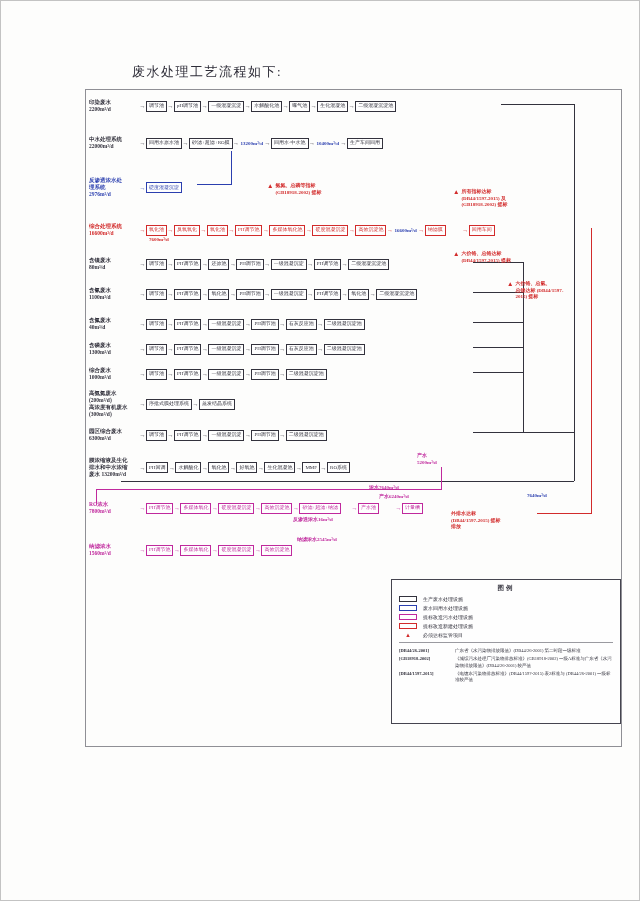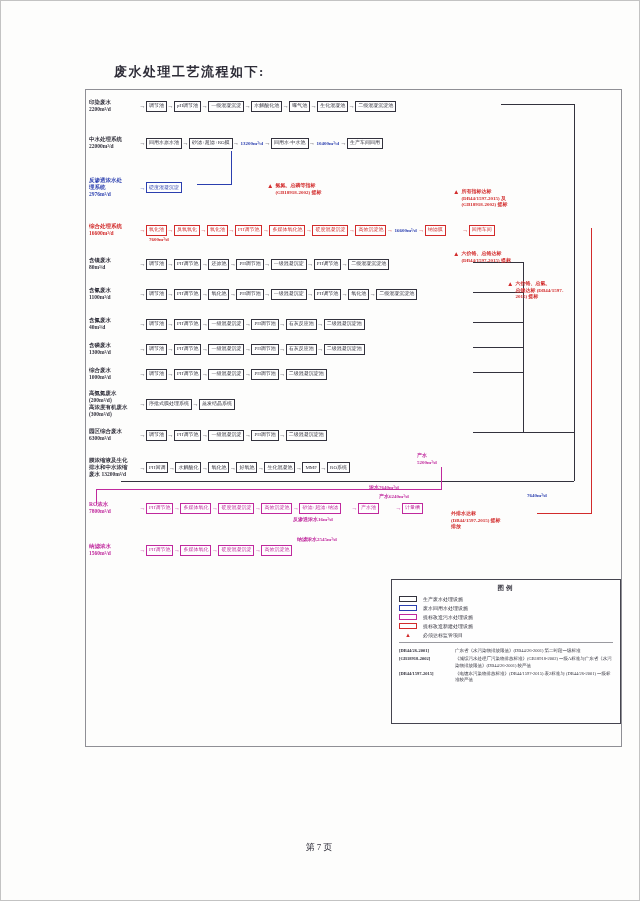--- a/index.html
+++ b/index.html
@@ -1,19 +1,19 @@
 <!DOCTYPE html>
 <html><head>
 <meta charset="utf-8">
 <style>
   html,body{margin:0;padding:0;background:#e9e9e9;}
   body{font-family:"Liberation Serif","DejaVu Serif",serif;}
   .sheet{position:relative;width:640px;height:901px;margin:0 auto;background:#fdfdfc;
          border:1px solid #c3c3c3;box-sizing:border-box;overflow:hidden;color:#33323d;}
-  .page-title{position:absolute;left:113px;top:62px;margin:0;font-size:13px;font-weight:700;
+  .page-title{position:absolute;left:131px;top:62px;margin:0;font-size:13px;font-weight:400;
               letter-spacing:1.5px;color:#2e2d38;}
   .diagram-frame{position:absolute;left:84px;top:88px;width:537px;height:658px;
                  border:1px solid #8f8f95;box-sizing:border-box;background:transparent;}
   .layer{position:absolute;left:0;top:0;width:640px;height:901px;pointer-events:none;}
   .flow-row{position:absolute;left:88px;display:flex;align-items:center;}
   .src{width:50px;flex:0 0 auto;font-size:5.5px;font-weight:700;line-height:1.3;text-align:left;}
   .pbox{border:1px solid currentColor;font-size:5px;line-height:1.15;padding:1.5px 2px;
         white-space:nowrap;flex:0 0 auto;background:rgba(255,255,255,.6);}
   .arw{font-size:6px;line-height:1;margin:0 .5px;flex:0 0 auto;}
   .flow-label{font-size:5px;font-weight:700;white-space:nowrap;flex:0 0 auto;margin:0 1px;}
@@ -402,14 +402,13 @@
           <span class="code">[GB18918-2002]</span>
           <span class="std-text">《城镇污水处理厂污染物排放标准》(GB18918-2002) 一级A标准与广东省《水污染物排放限值》(DB44/26-2001) 较严值</span>
         </div>
         <div class="legend-std">
           <span class="code">[DB44/1597-2015]</span>
           <span class="std-text">《电镀水污染物排放标准》(DB44/1597-2015) 表2标准与 (DB44/26-2001) 一级标准较严值</span>
         </div>
       </div>
   </div>
 
-  <div class="footer">第7页</div>
 </div>
 
 </body></html>

